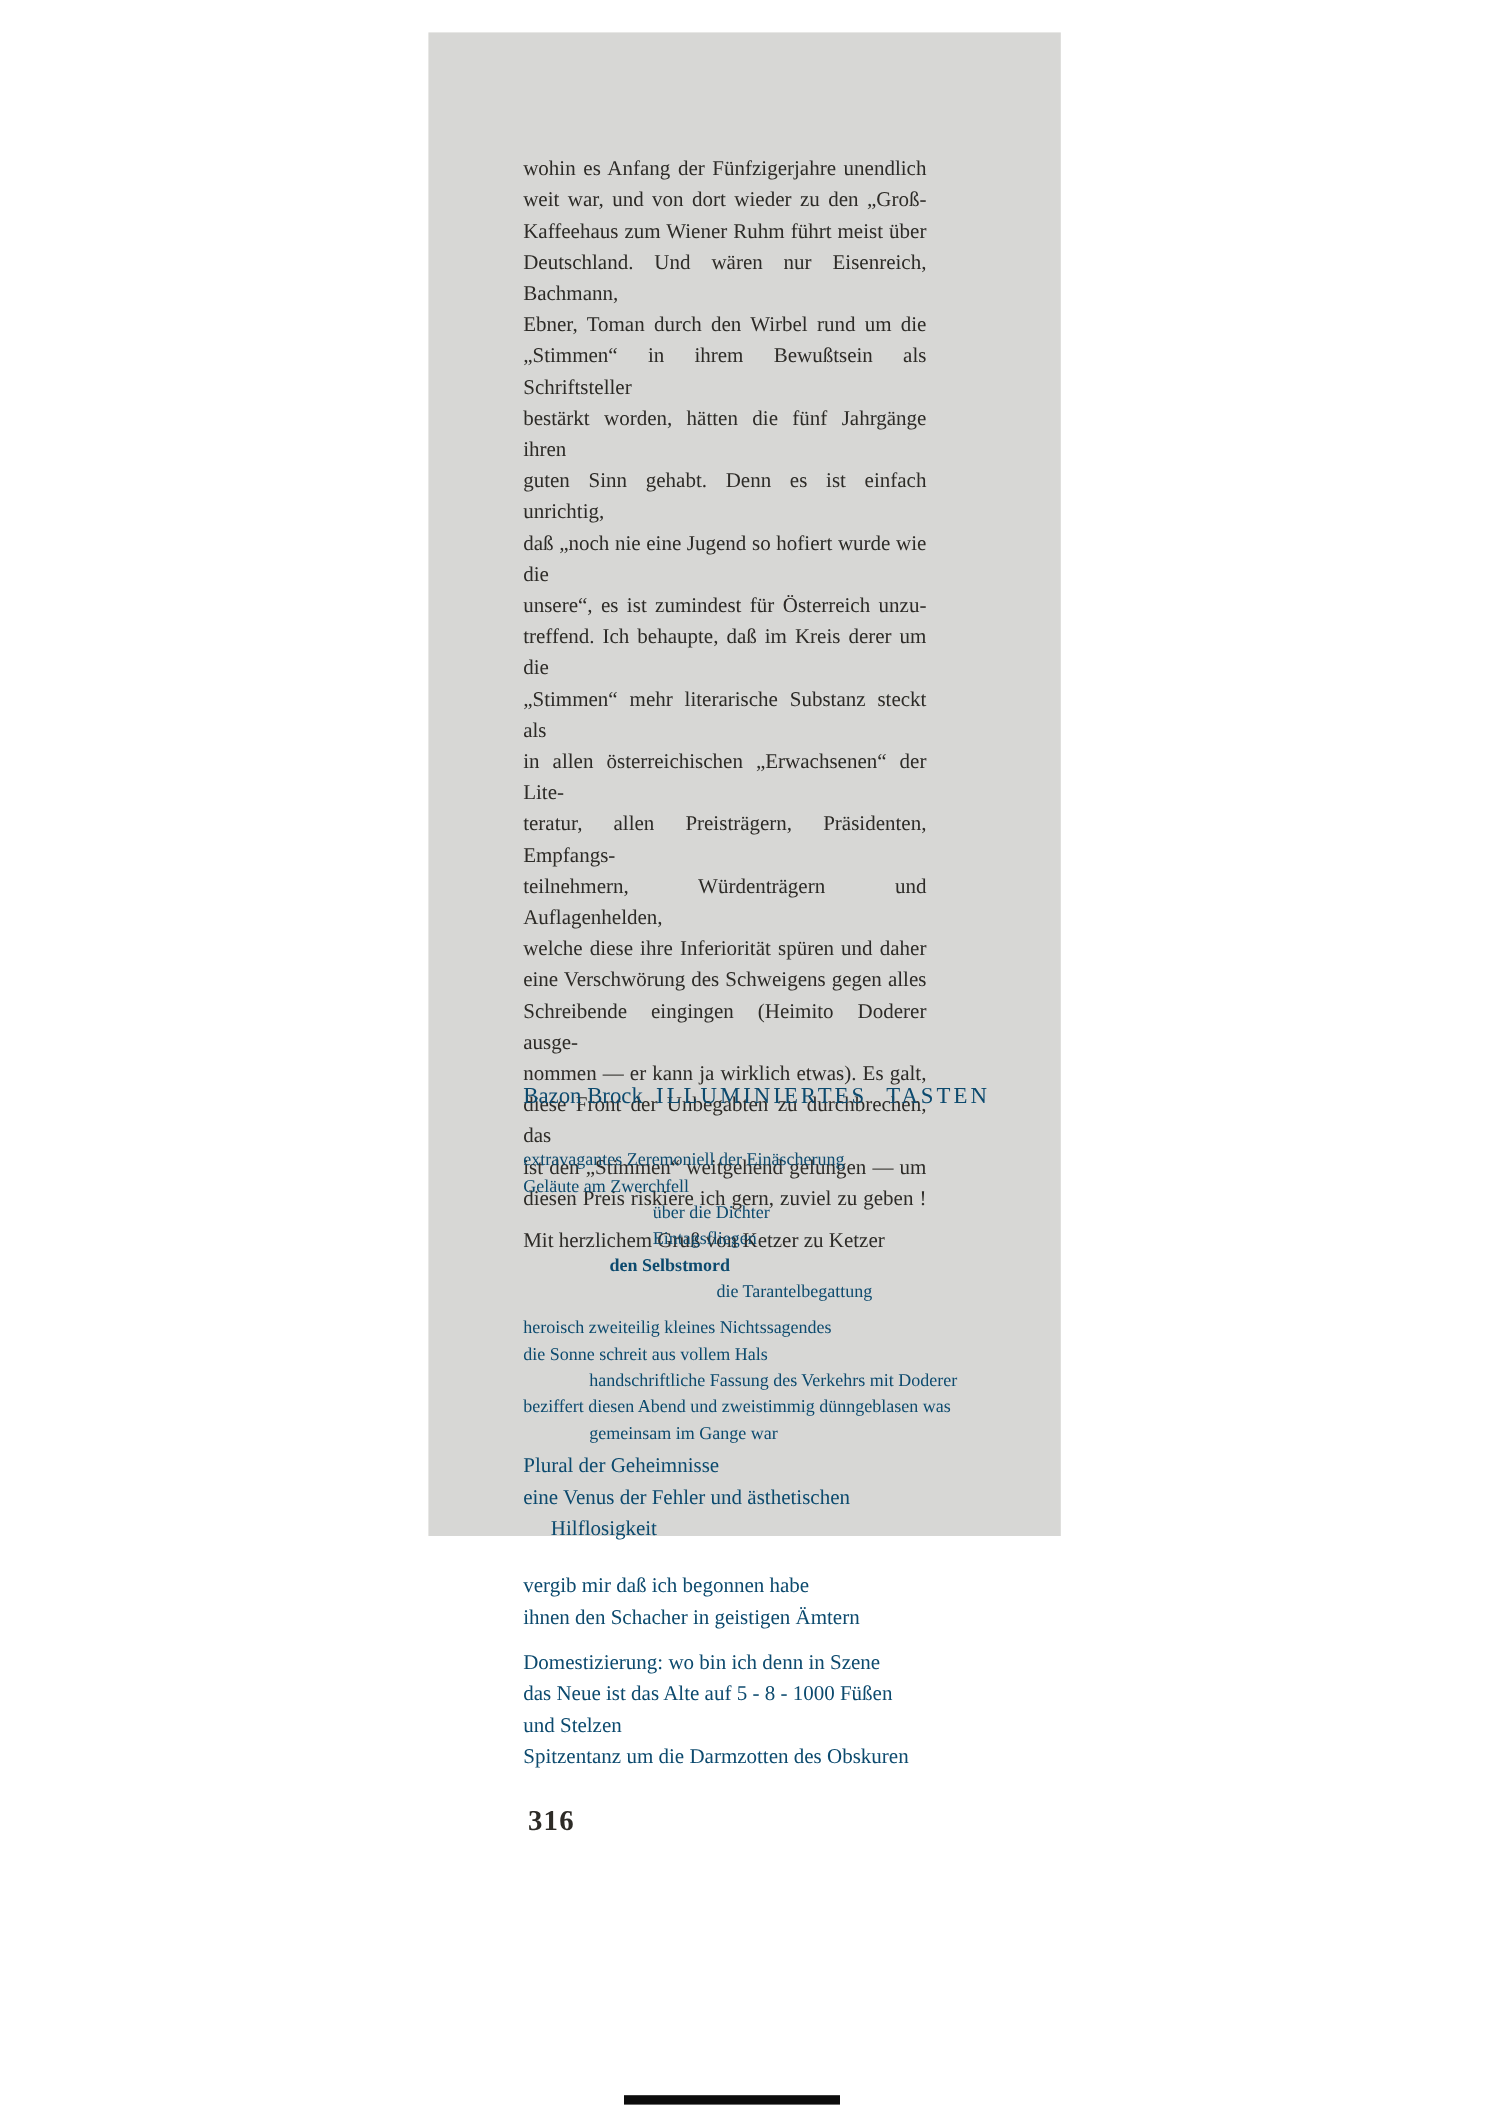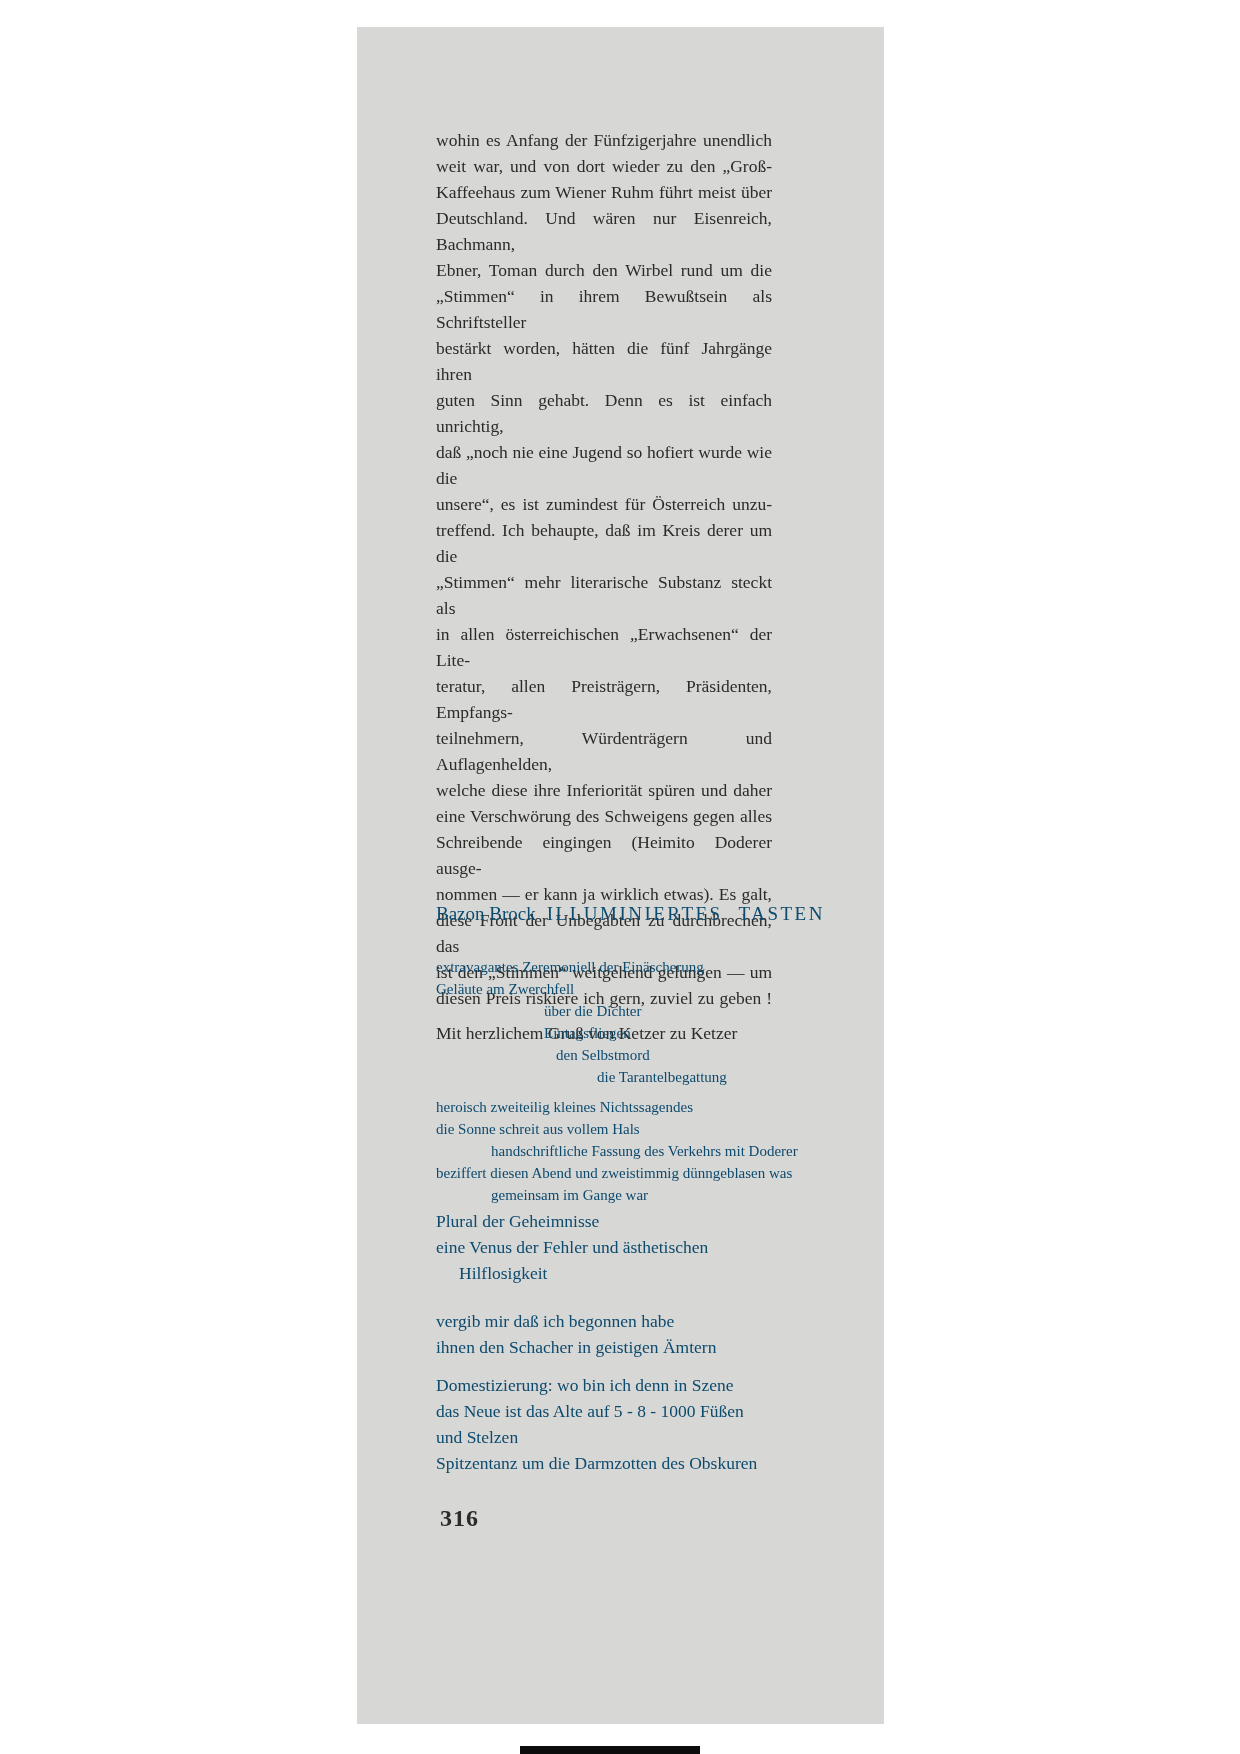--- a/index.html
+++ b/index.html
@@ -15,21 +15,21 @@
     position: relative;
     width: 1240px;
     height: 1754px;
     background: #ffffff;
   }
   .paper {
     position: absolute;
     left: 357px;
     top: 27px;
     width: 527px;
-    height: 1697px;
+    height: 1253px;
     background: #d7d7d5;
   }
   
   .letter {
     position: absolute;
     left: 79px;
     top: 100px;
     width: 336px;
     color: #2d2b27;
   }
@@ -141,21 +141,21 @@
     <div class="poem-heading">
       <span>Bazon Brock</span><span class="poem-title">ILLUMINIERTES TASTEN</span>
     </div>
 
     <div class="poem-stanzas">
         <div class="stanza small">
           <div class="poem-line">extravagantes Zeremoniell der Einäscherung</div>
           <div class="poem-line">Geläute am Zwerchfell</div>
           <div class="poem-line" style="margin-left: 108px;">über die Dichter</div>
           <div class="poem-line" style="margin-left: 108px;">Eintagsfliegen</div>
-          <div class="poem-line" style="margin-left: 120px;">den Selbstmord</div>
+          <div class="poem-line" style="margin-left: 72px; font-weight: bold;">den Selbstmord</div>
           <div class="poem-line" style="margin-left: 161px;">die Tarantelbegattung</div>
         </div>
         <div class="stanza small">
           <div class="poem-line">heroisch zweiteilig kleines Nichtssagendes</div>
           <div class="poem-line">die Sonne schreit aus vollem Hals</div>
           <div class="poem-line" style="margin-left: 55px;">handschriftliche Fassung des Verkehrs mit Doderer</div>
           <div class="poem-line">beziffert diesen Abend und zweistimmig dünngeblasen was</div>
           <div class="poem-line" style="margin-left: 55px;">gemeinsam im Gange war</div>
         </div>
         <div class="stanza large">

